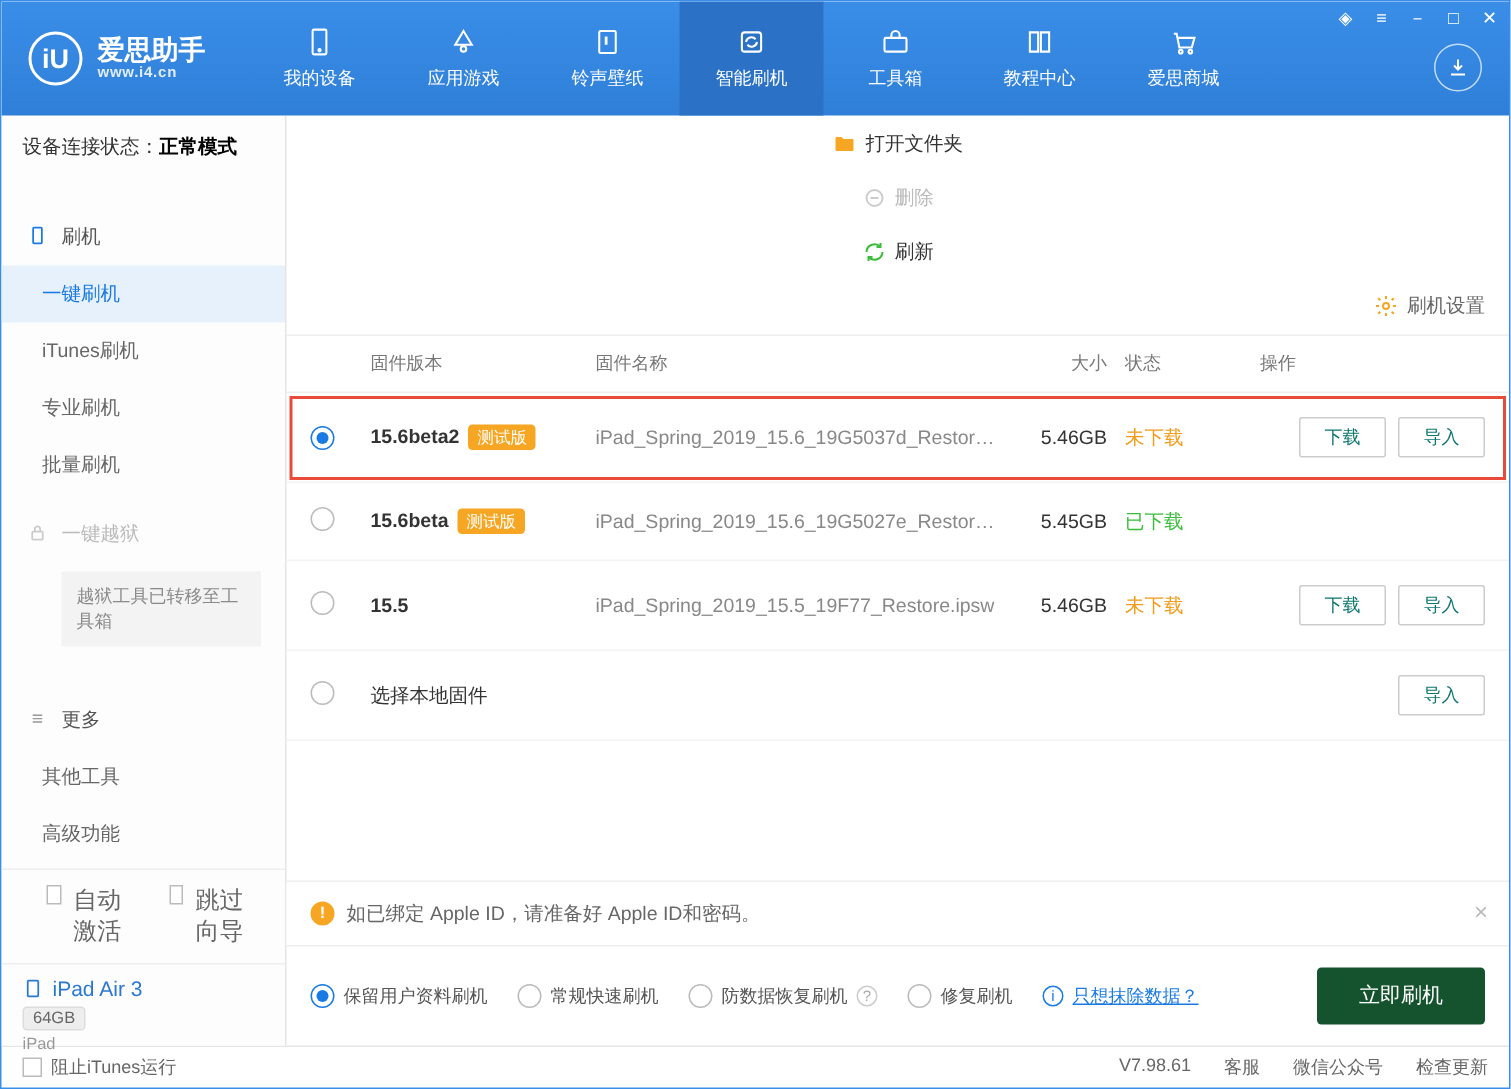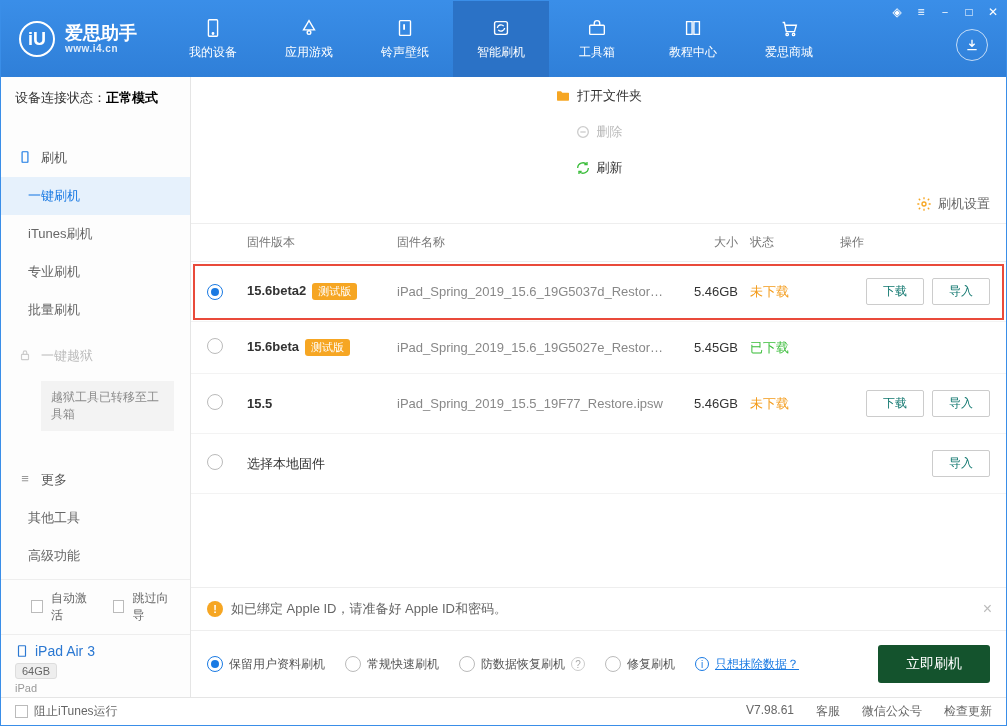--- a/index.html
+++ b/index.html
@@ -23,21 +23,21 @@
 .conn-status { padding: 12px 14px; font-size: 13px; }
 .conn-status b { color: #000; }
 .side-section { padding: 4px 0; }
 .side-head { display: flex; align-items: flex-start; padding: 10px 16px; gap: 8px; color: #555; font-size: 13px; }
 .side-head .ico { width: 16px; height: 16px; display: flex; align-items: center; justify-content: center; }
 .side-item { padding: 10px 16px 10px 27px; cursor: pointer; color: #666; font-size: 13px; }
 .side-item.active { background: #e6f1fc; color: #1a7ae3; }
 .side-note { margin: 6px 16px 6px 40px; padding: 8px 10px; background: #f3f3f3; color: #8a8a8a; font-size: 12px; line-height: 1.4; }
 .side-divider { height: 1px; background: #eee; margin: 8px 16px; }
 .sidebar-bottom { margin-top: auto; border-top: 1px solid #eee; }
-.sb-row { display: flex; align-items: center; padding: 10px 14px; gap: 8px; color: #666; font-size: 12px; margin-left: 16px; }
+.sb-row { display: flex; padding: 10px 14px; gap: 8px; color: #666; font-size: 16px; margin-left: 16px; }
 .chk { width: 13px; height: 13px; border: 1px solid #bbb; background: #fff; display: inline-block; }
 .device-box { padding: 8px 14px 10px; }
 .device-name { color: #2b78d2; font-size: 14px; display: flex; align-items: center; gap: 6px; }
 .badge-cap { display: inline-block; background: #eee; border: 1px solid #ddd; border-radius: 3px; padding: 1px 6px; font-size: 11px; color: #666; margin-top: 4px; }
 .device-sub { color: #999; font-size: 11px; margin-top: 3px; }
 
 .main { flex: 1; display: flex; flex-direction: column; min-width: 0; }
 .toolbar { display: flex; align-items: center; padding: 10px 16px; border-bottom: 1px solid #eee; gap: 18px; font-size: 13px; flex-direction: column; }
 .tb-item { display: flex; align-items: center; gap: 6px; cursor: pointer; }
 .tb-item.disabled { color: #bbb; cursor: default; }

